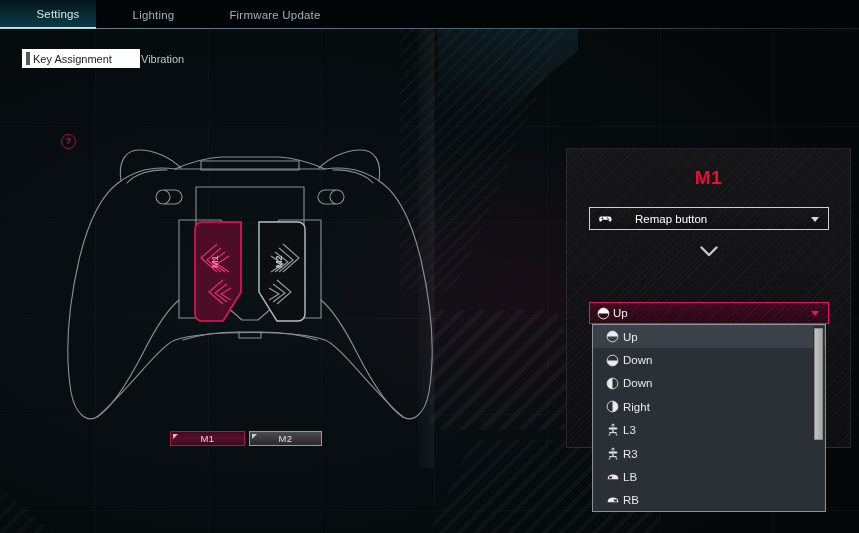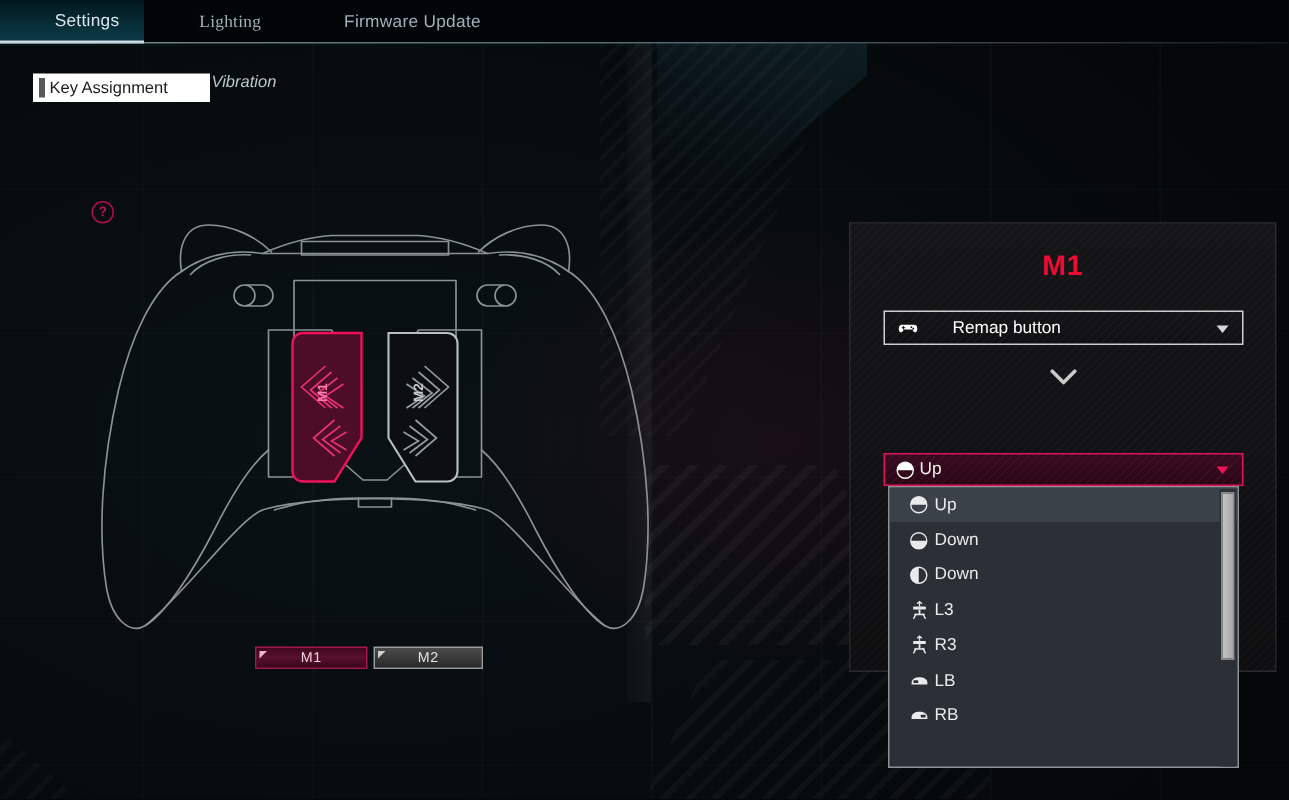--- a/index.html
+++ b/index.html
@@ -123,21 +123,21 @@
     letter-spacing: .2px;
     cursor: default;
   }
   .tab.active {
     color: #d9e6ec;
     background: linear-gradient(to bottom, #03171d 0%, #072b34 55%, #0a3a46 100%);
     border-bottom: 2px solid #cfe2e9;
     padding-left: 20px;
   }
   #tab-settings { left: 0; width: 96px; }
-  #tab-lighting { left: 96px; width: 115px; font-family: Liberation Serif, serif; }
+  #tab-lighting { left: 96px; width: 115px; }
   #tab-firmware { left: 211px; width: 128px; }
 
   
   .subtab-row {
     position: absolute;
     left: 0; top: 29px; width: 430px; height: 60px;
     z-index: 25;
   }
   .subtab-active {
     position: absolute;
@@ -155,26 +155,25 @@
     content: "";
     position: absolute;
     left: 4px; top: 3px;
     width: 4px; height: 13px;
     background: #595959;
   }
   .subtab-plain {
     position: absolute;
     left: 141px; top: 20px;
     height: 19px;
-    display: flex; align-items: flex-start;
+    display: flex; align-items: center;
     font-size: 11px;
     color: #b9c7ce;
     white-space: nowrap;
     cursor: default;
-    font-style: italic;
   }
 
   
   .help-icon {
     position: absolute;
     left: 61px; top: 134px;
     width: 15px; height: 15px;
     border-radius: 50%;
     border: 1px solid #b01048;
     color: #c01450;
@@ -546,20 +545,29 @@
           <span class="dd-icon">
             <svg width="13" height="13" viewBox="0 0 16 16">
               <circle cx="8" cy="8" r="6.6" fill="none" stroke="#e8eaec" stroke-width="1.1"></circle>
               <path d="M8 1.4 A6.6 6.6 0 0 0 8 14.6 Z" fill="#e8eaec"></path>
             </svg>
           </span>
           <span class="dd-label">Down</span>
         </div>
         <div class="dd-item">
           <span class="dd-icon">
+            <svg width="13" height="13" viewBox="0 0 16 16">
+              <circle cx="8" cy="8" r="6.6" fill="none" stroke="#e8eaec" stroke-width="1.1"></circle>
+              <path d="M8 1.4 A6.6 6.6 0 0 1 8 14.6 Z" fill="#e8eaec"></path>
+            </svg>
+          </span>
+          <span class="dd-label">Right</span>
+        </div>
+        <div class="dd-item">
+          <span class="dd-icon">
             <svg width="14" height="14" viewBox="0 0 16 16">
               <path d="M8 1.2 L8 4.4 M6.4 2.6 L8 1.2 L9.6 2.6" stroke="#e8eaec" stroke-width="1" fill="none" stroke-linecap="round"></path>
               <rect x="3.2" y="5" width="9.6" height="2.3" rx="0.5" fill="#e8eaec"></rect>
               <rect x="7.3" y="7.3" width="1.4" height="3.6" fill="#e8eaec"></rect>
               <path d="M3.6 14 L5.4 10.6 M12.4 14 L10.6 10.6 M4.4 11 L11.6 11" stroke="#e8eaec" stroke-width="1.1" fill="none" stroke-linecap="round"></path>
             </svg>
           </span>
           <span class="dd-label">L3</span>
         </div>
         <div class="dd-item">

